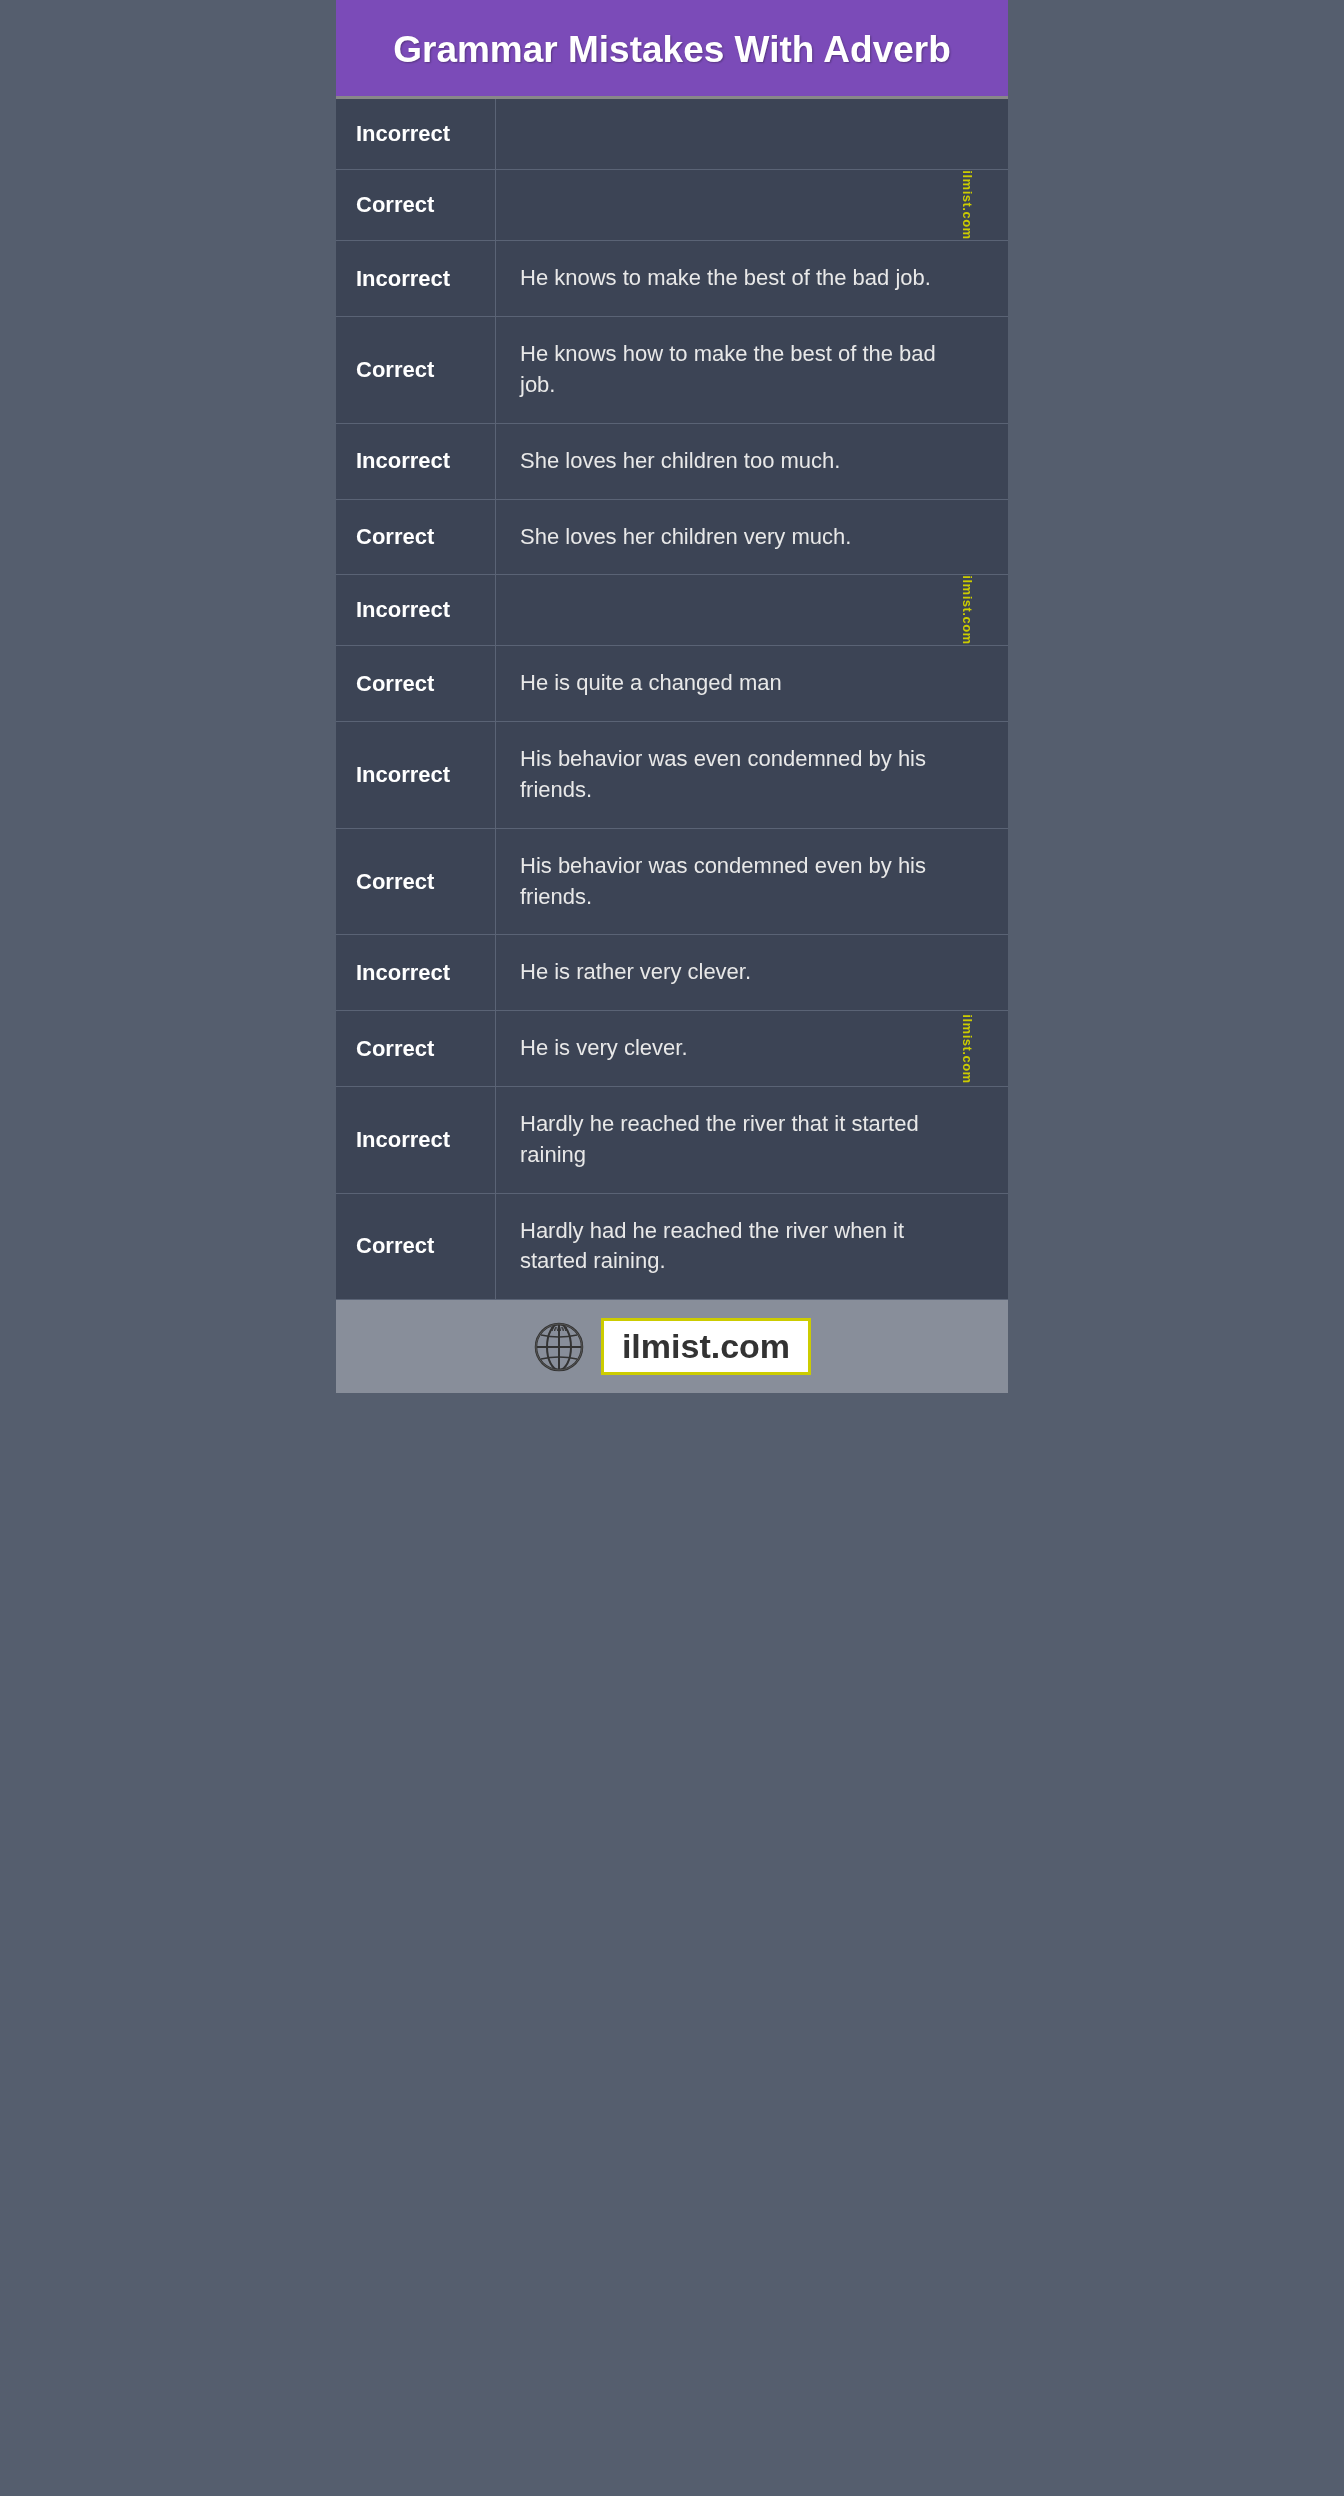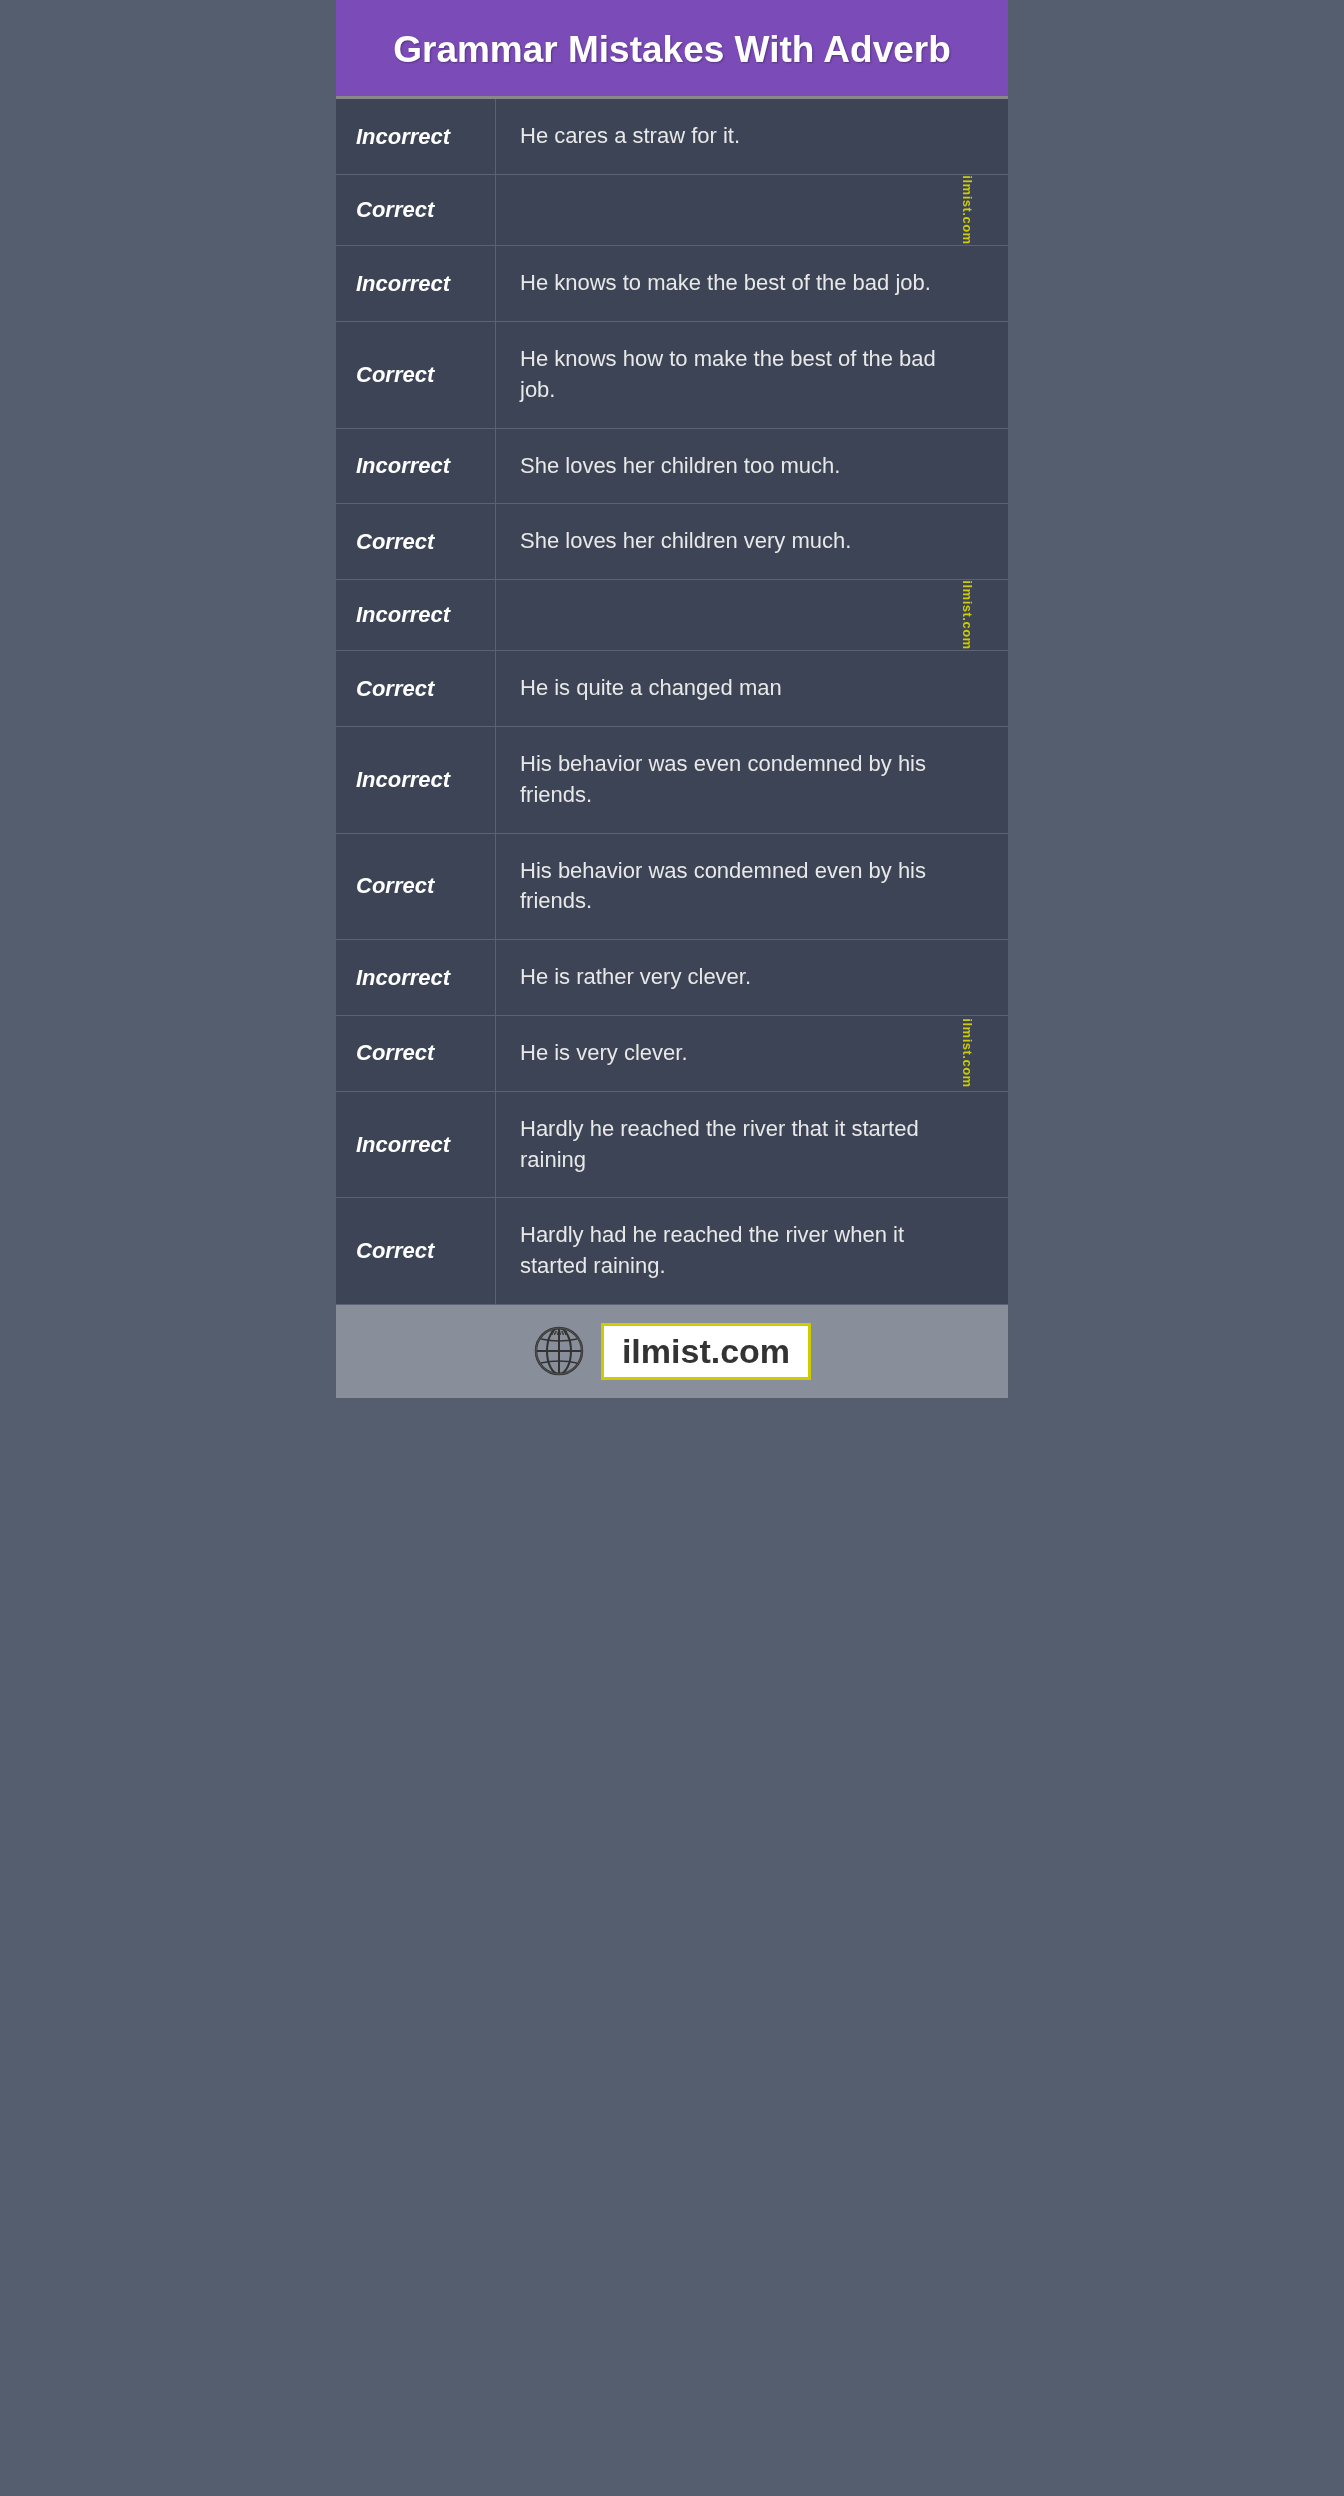--- a/index.html
+++ b/index.html
@@ -34,21 +34,20 @@
       position: relative;
     }
 
     .label-cell {
       width: 160px;
       min-width: 160px;
       padding: 22px 16px 22px 20px;
       display: flex;
       align-items: center;
       border-right: 1px solid #5a6375;
-      font-style: italic;
     }
 
     .label-text {
       font-size: 22px;
       font-weight: 900;
       color: #ffffff;
     }
 
     .content-cell {
       flex: 1;
@@ -106,23 +105,20 @@
 <body>
 
 <div class="header">
   <h1>Grammar Mistakes With Adverb</h1>
 </div>
 
 <div class="table-container" id="rows-container">
 <div class="row">
       <div class="label-cell">
         <span class="label-text">Incorrect</span>
-      </div>
-      <div class="content-cell">
-        <span class="content-text">He cares a straw for it.</span>
       </div>
     </div>
     <div class="row">
       <span class="watermark">ilmist.com</span>
       <div class="label-cell">
         <span class="label-text">Correct</span>
       </div>
     </div>
     <div class="row">
       <div class="label-cell">

